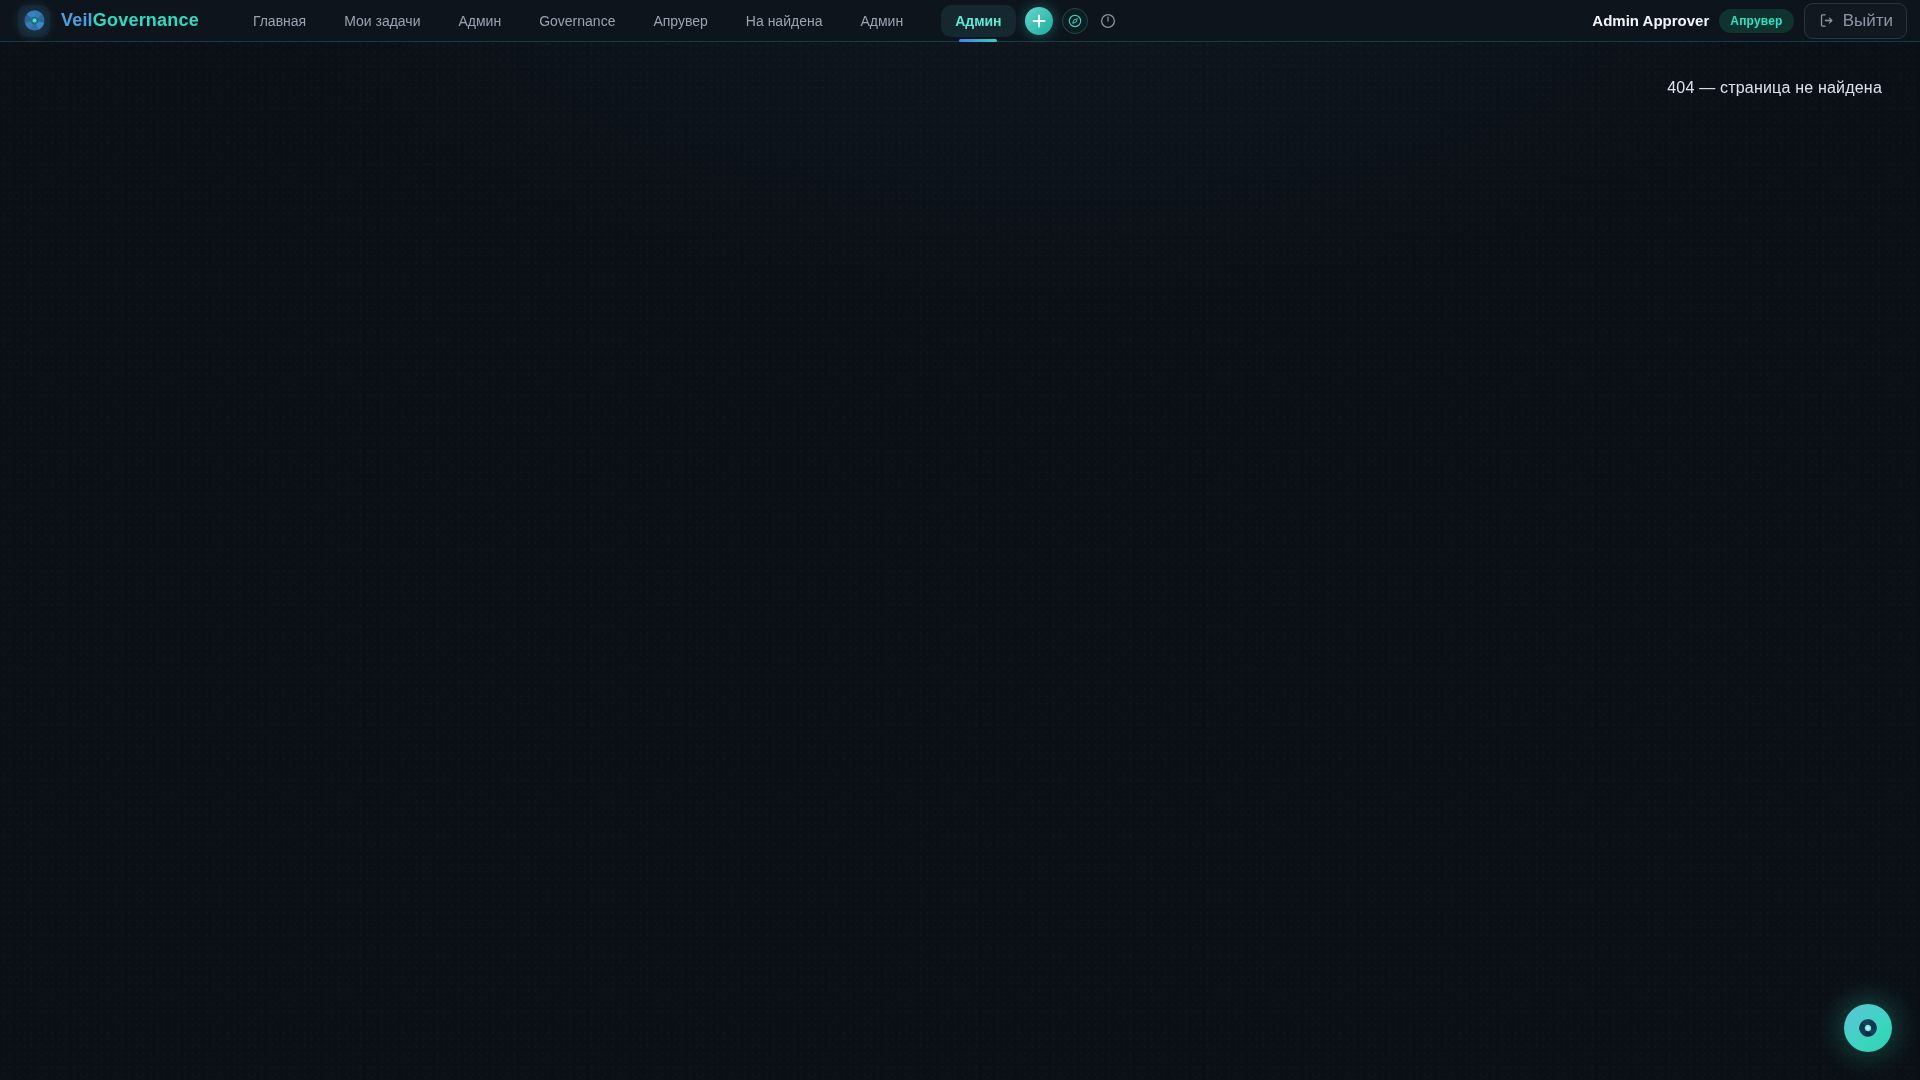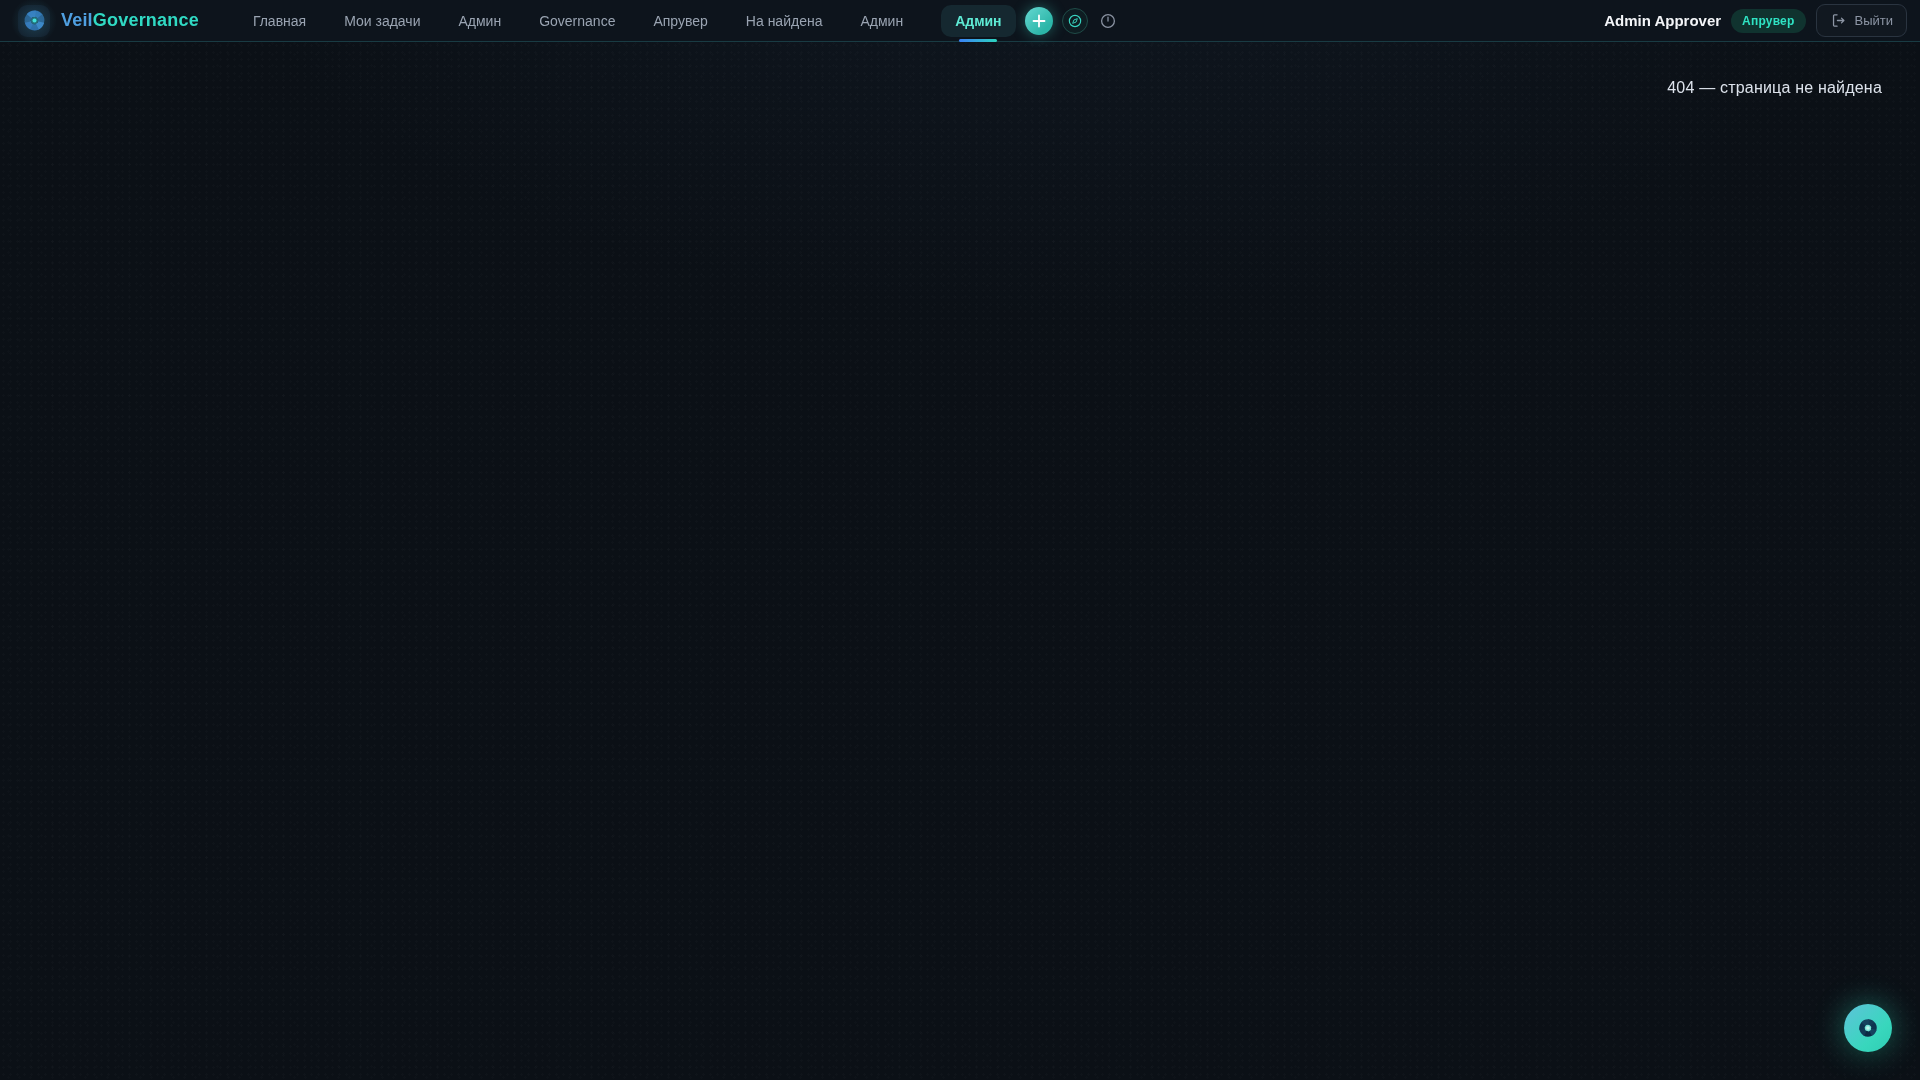--- a/index.html
+++ b/index.html
@@ -100,21 +100,21 @@
     font-weight: 700;
     padding: 5px 11px;
     border-radius: 999px;
     letter-spacing: 0.2px;
   }
   .logout-btn {
     display: flex; align-items: center; gap: 8px;
     background: rgba(255,255,255,0.02);
     border: 1px solid #2a3440;
     color: #8d96a5;
-    font-size: 13px;
+    font-size: 17px;
     padding: 7px 13px;
     border-radius: 9px;
     cursor: pointer;
     font-family: inherit;
   }
 
   
   .main { padding: 37px 38px; text-align: right; }
   .error-message { font-size: 16px; font-weight: 500; color: #dde3ec; letter-spacing: 0.2px; }
 

